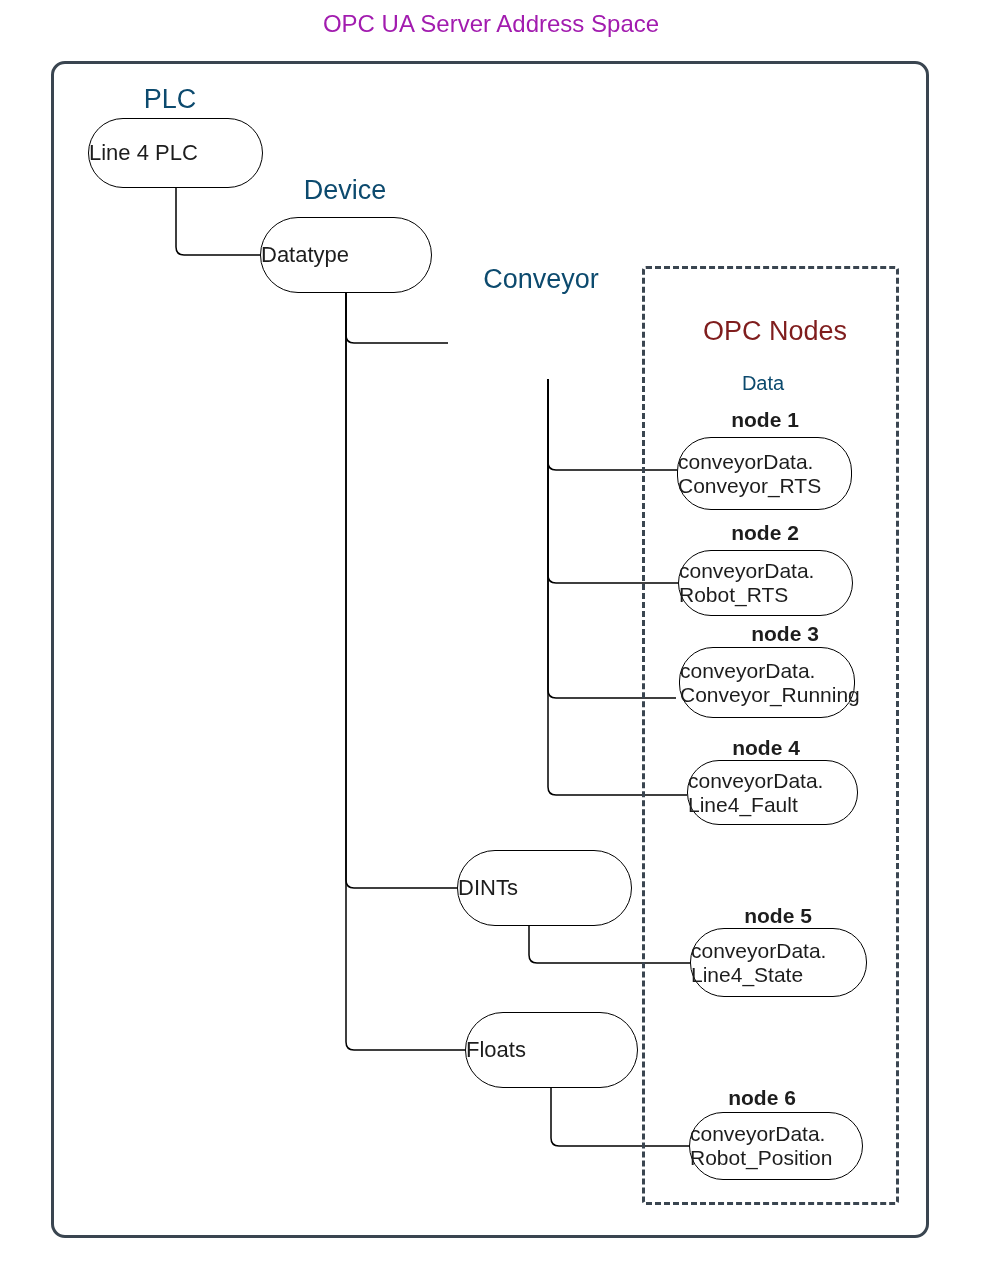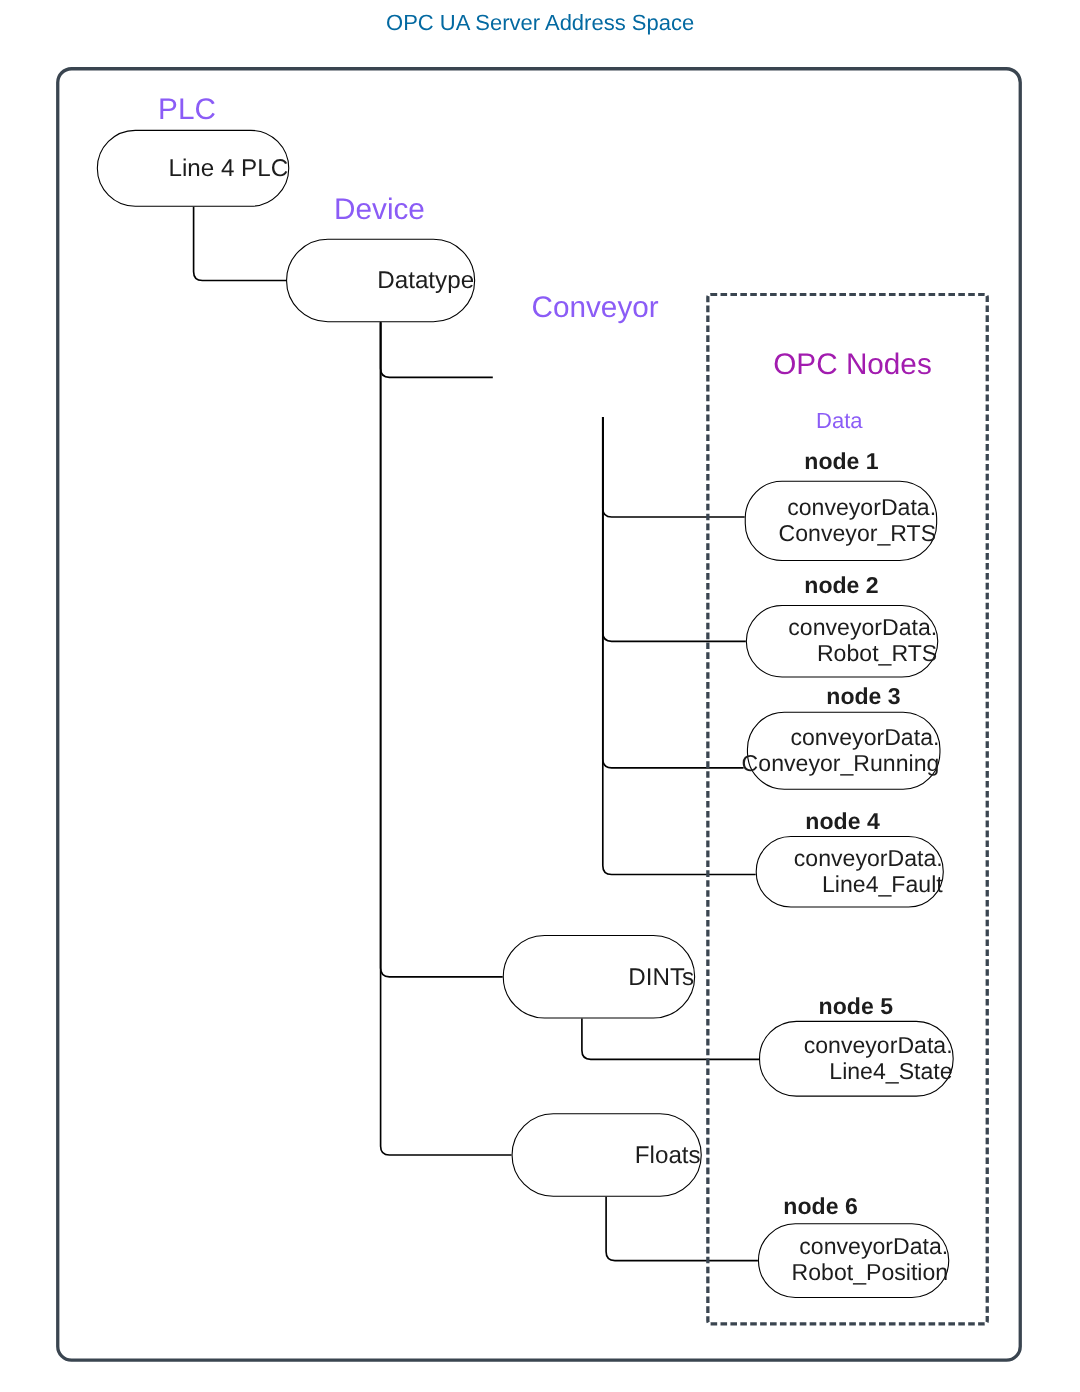--- a/index.html
+++ b/index.html
@@ -20,56 +20,56 @@
     position: absolute;
     left: 0;
     top: 0;
     z-index: 0;
   }
   .diagram-title {
     position: absolute;
     top: 10px;
     left: 491px;
     transform: translateX(-50%);
-    font-size: 20px;
+    font-size: 24px;
     white-space: nowrap;
-    color: #0369a1;
+    color: #a21caf;
     z-index: 2;
   }
   .section-label {
     position: absolute;
     transform: translateX(-50%);
     font-size: 27px;
     white-space: nowrap;
-    color: #8b5cf6;
+    color: #0c4a6e;
     z-index: 2;
   }
   .opc-title {
-    color: #a21caf;
+    color: #7f1d1d;
   }
   .data-label {
     font-size: 20px;
   }
   .node-label {
     position: absolute;
     transform: translateX(-50%);
     font-size: 21px;
     white-space: nowrap;
     color: #1d1d1d;
     z-index: 2;
     font-weight: bold;
   }
   .pill {
     position: absolute;
     box-sizing: border-box;
     border: 1.5px solid #000000;
     background: #ffffff;
     display: flex;
     flex-direction: column;
-    align-items: flex-end;
+    align-items: flex-start;
     justify-content: center;
     font-size: 21px;
     line-height: 1.14;
     text-align: center;
     white-space: nowrap;
     color: #1d1d1d;
     z-index: 1;
   }
   .frame {
     position: absolute;
@@ -164,19 +164,19 @@
     <span>conveyorData.</span>
     <span>Line4_Fault</span>
   </div>
 
   <div class="node-label" style="left:778px; top:904px">node 5</div>
   <div class="pill" style="left:690px; top:928px; width:177px; height:69px; border-radius:34px">
     <span>conveyorData.</span>
     <span>Line4_State</span>
   </div>
 
-  <div class="node-label" style="left:746px; top:1086px">node 6</div>
+  <div class="node-label" style="left:762px; top:1086px">node 6</div>
   <div class="pill" style="left:689px; top:1112px; width:174px; height:68px; border-radius:34px">
     <span>conveyorData.</span>
     <span>Robot_Position</span>
   </div>
 
 </div>
 
 </body></html>

